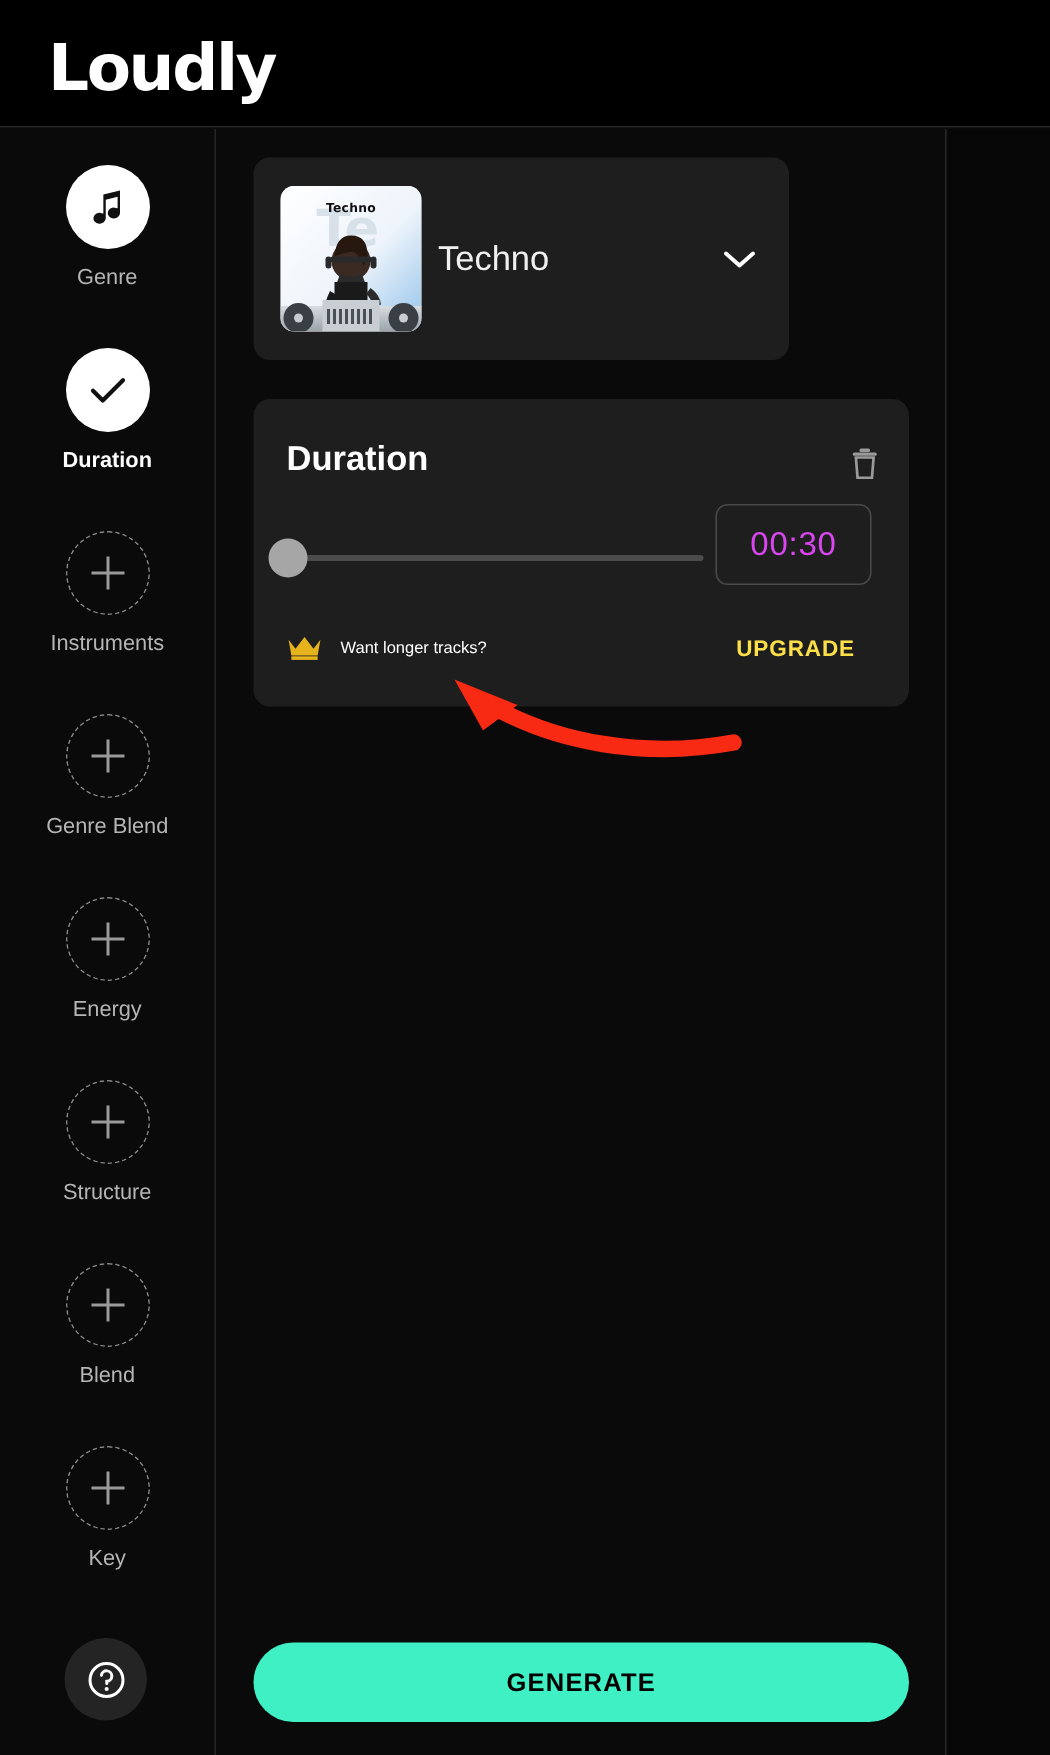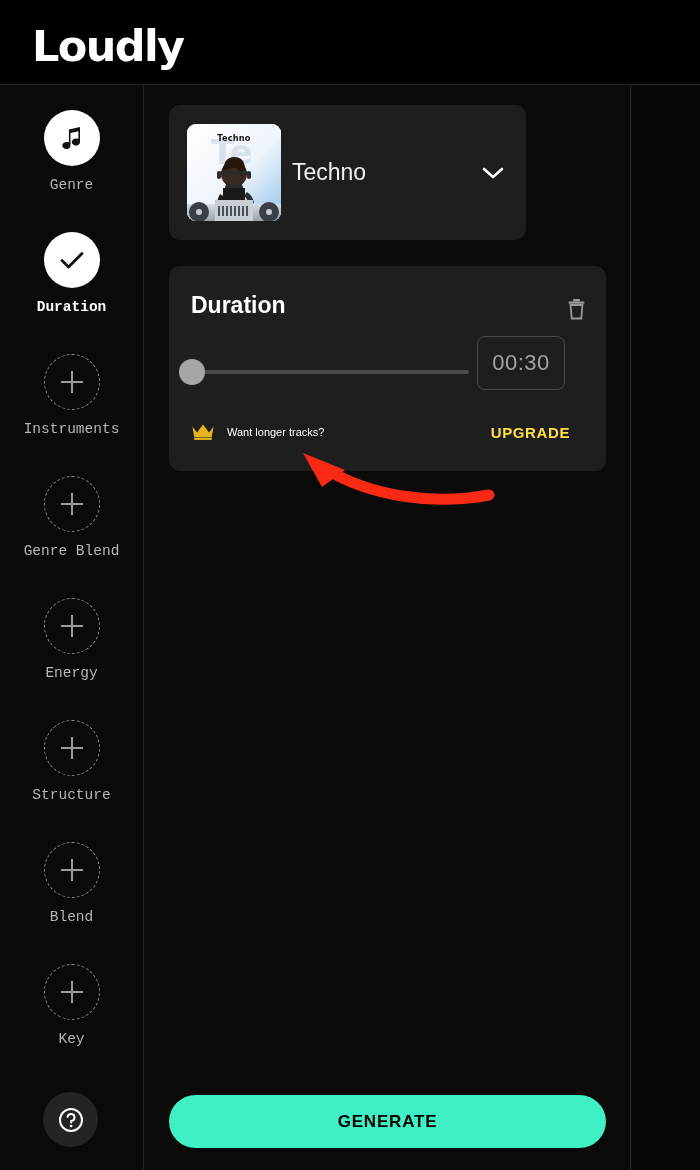--- a/index.html
+++ b/index.html
@@ -38,21 +38,20 @@
     width: 144px; height: 1084px;
     background: #0a0a0a;
     border-right: 1px solid #262626;
   }
   .side-item {
     position: absolute;
     left: 0; width: 143px;
     display: flex; flex-direction: column;
     align-items: center;
     cursor: pointer;
-    font-family: Liberation Mono, monospace;
   }
   .side-circle {
     width: 56px; height: 56px;
     border-radius: 50%;
     display: flex; align-items: center; justify-content: center;
   }
   .side-circle.filled { background: #ffffff; }
   .side-circle.dashed {
     border: 1.4px dashed #8a8a8a;
     background: transparent;
@@ -139,25 +138,25 @@
     width: 278px; height: 4px;
     background: #4b4b4b; border-radius: 2px;
   }
   .slider-thumb {
     position: absolute; left: 0px; top: 1px;
     width: 26px; height: 26px; border-radius: 50%;
     background: #a6a6a6;
   }
   .time-box {
     position: absolute; left: 308px; top: 70px;
-    width: 88px; height: 54px;
+    width: 104px; height: 54px;
     border: 1px solid #4a4a4a;
     border-radius: 8px;
     display: flex; align-items: center; justify-content: center;
-    color: #a3a3a3; font-size: 22px;
+    color: #d946ef; font-size: 22px;
     letter-spacing: 0.5px;
     cursor: text;
   }
 
   .promo-row {
     position: absolute; left: 22px; top: 152px;
     width: 395px; height: 28px;
     display: flex; align-items: center;
   }
   .crown { width: 24px; height: 18px; }

